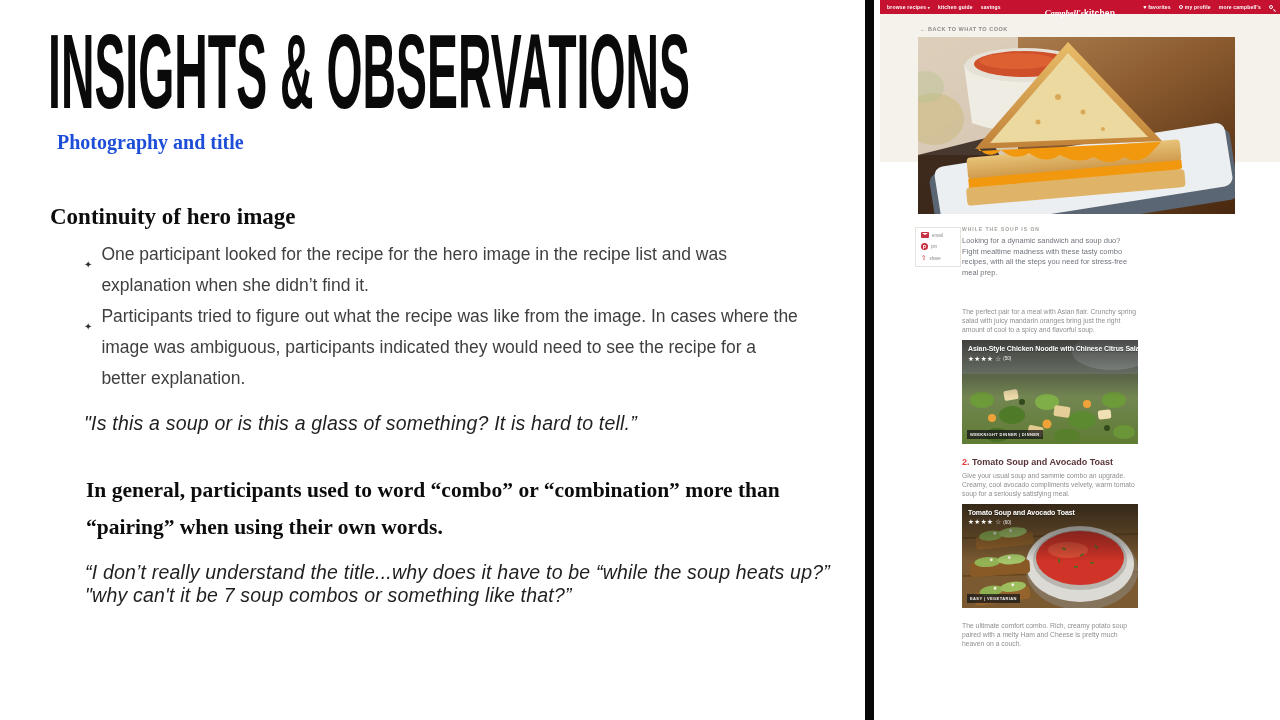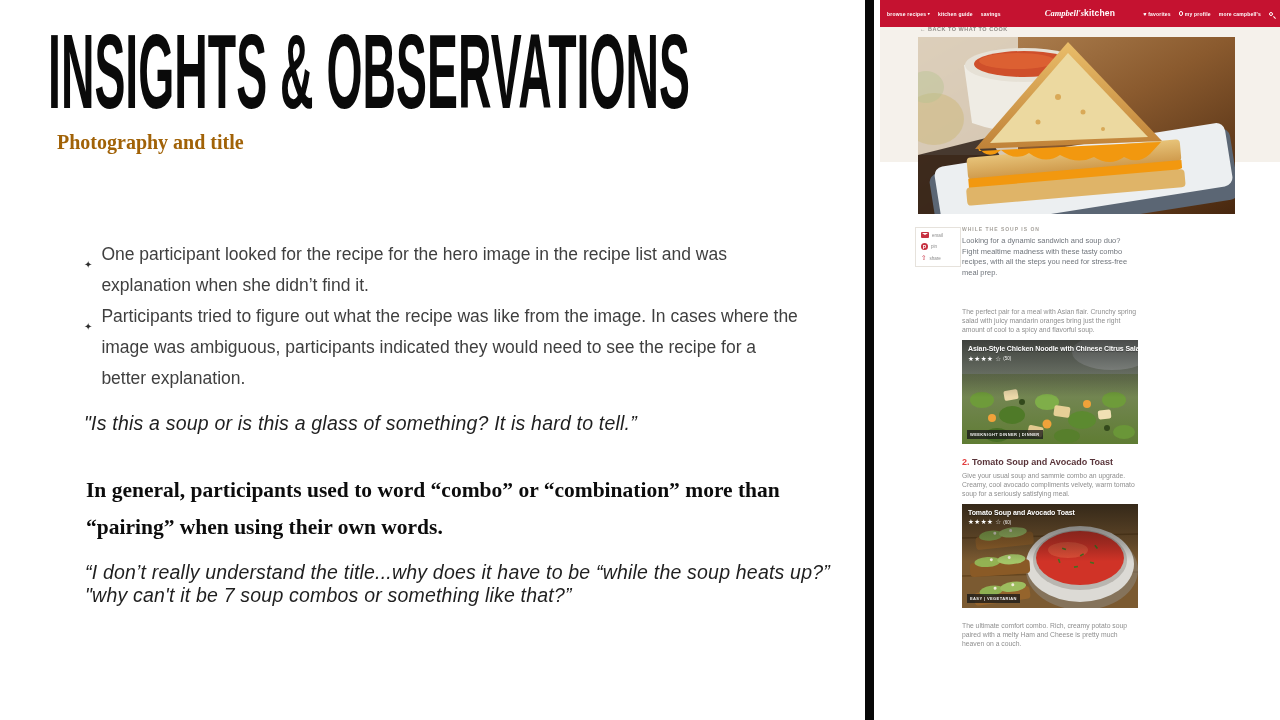--- a/index.html
+++ b/index.html
@@ -5,39 +5,39 @@
   * { margin:0; padding:0; box-sizing:border-box; }
   html,body { width:1280px; height:720px; }
   .canvas { position:relative; width:1280px; height:720px; background:#fff; overflow:hidden;
             font-family:"Liberation Sans", sans-serif; }
 
   
   .slide { position:absolute; left:0; top:0; width:865px; height:632px; background:#ffffff; }
   .slide-title { position:absolute; left:48px; top:27px; }
   .title-text { font-family:"Liberation Sans", sans-serif; font-weight:bold; fill:#0a0a0a; font-size:106px; }
   .subtitle { position:absolute; left:57px; top:131px; font-family:"Liberation Serif", serif;
-              font-weight:bold; font-size:20px; color:#a16207; }
+              font-weight:bold; font-size:20px; color:#1d4ed8; }
   .section-heading { position:absolute; left:50px; top:204px; font-family:"Liberation Serif", serif;
               font-weight:bold; font-size:23px; color:#0d0d0d; }
   .bullets { position:absolute; left:84px; top:239px; width:716px; list-style:none;
              font-size:17.5px; color:#3f3f3f; line-height:31px; }
   .bullet-item { display:flex; }
   .bullet-glyph { font-size:10px; margin:10px 9px 0 0; color:#2e2e2e; flex:none; }
   .quote { font-style:italic; font-size:19.5px; color:#1f1f1f; letter-spacing:.2px; }
   .quote1 { position:absolute; left:84px; top:412px; width:760px; }
   .finding { position:absolute; left:50px; top:472px; width:752px; font-family:"Liberation Serif", serif;
              font-weight:bold; font-size:21.5px; line-height:37px; color:#0c0c0c;margin-left:36px; }
   .quote2 { position:absolute; left:85px; top:561px; width:756px; line-height:23px; }
 
   
   .divider { position:absolute; left:865px; top:0; width:9px; height:720px; background:#070707; }
 
   
   .site { position:absolute; left:874px; top:0; width:406px; height:720px; background:#fff; overflow:hidden; }
-  .site-header { position:absolute; left:6px; right:0; top:0; height:27px; background:#c51230;
+  .site-header { position:absolute; left:6px; right:0; top:0; height:14px; background:#c51230;
                  display:flex; align-items:center; justify-content:space-between; padding:0 7px; color:#fff; }
   .nav-left, .nav-right { display:flex; gap:8px; align-items:center; }
   .nav-item { font-size:5px; font-weight:bold; letter-spacing:.2px; color:#fff; white-space:nowrap;
               display:flex; align-items:center; gap:1.5px; }
   .chev { font-size:4px; }
   .logo { position:absolute; left:50%; transform:translateX(-50%); top:2px; white-space:nowrap; color:#fff; }
   .logo-script { font-family:"Liberation Serif", serif; font-style:italic; font-weight:bold; font-size:8.5px; }
   .logo-word { font-weight:bold; font-size:8.5px; letter-spacing:.2px; }
   .heart { font-size:5.5px; }
   .profile-dot { width:4.5px; height:4.5px; border:1px solid #fff; border-radius:50%; display:inline-block; }
@@ -89,20 +89,21 @@
 
 <div class="canvas">
 
   <section class="slide">
     <div class="slide-title">
       <svg width="650" height="88" viewBox="0 0 650 88">
         <text class="title-text" x="0" y="81" textLength="642" lengthAdjust="spacingAndGlyphs">INSIGHTS &amp; OBSERVATIONS</text>
       </svg>
     </div>
     <div class="subtitle">Photography and title</div>
+    <h2 class="section-heading">Continuity of hero image</h2>
 
     <ul class="bullets">
       <li class="bullet-item">
         <span class="bullet-glyph">✦</span>
         <span class="bullet-text">One participant looked for the recipe for the hero image in the recipe list and was explanation when she didn’t find it.</span>
       </li>
       <li class="bullet-item">
         <span class="bullet-glyph">✦</span>
         <span class="bullet-text">Participants tried to figure out what the recipe was like from the image. In cases where the image was ambiguous, participants indicated they would need to see the recipe for a better explanation.</span>
       </li>

